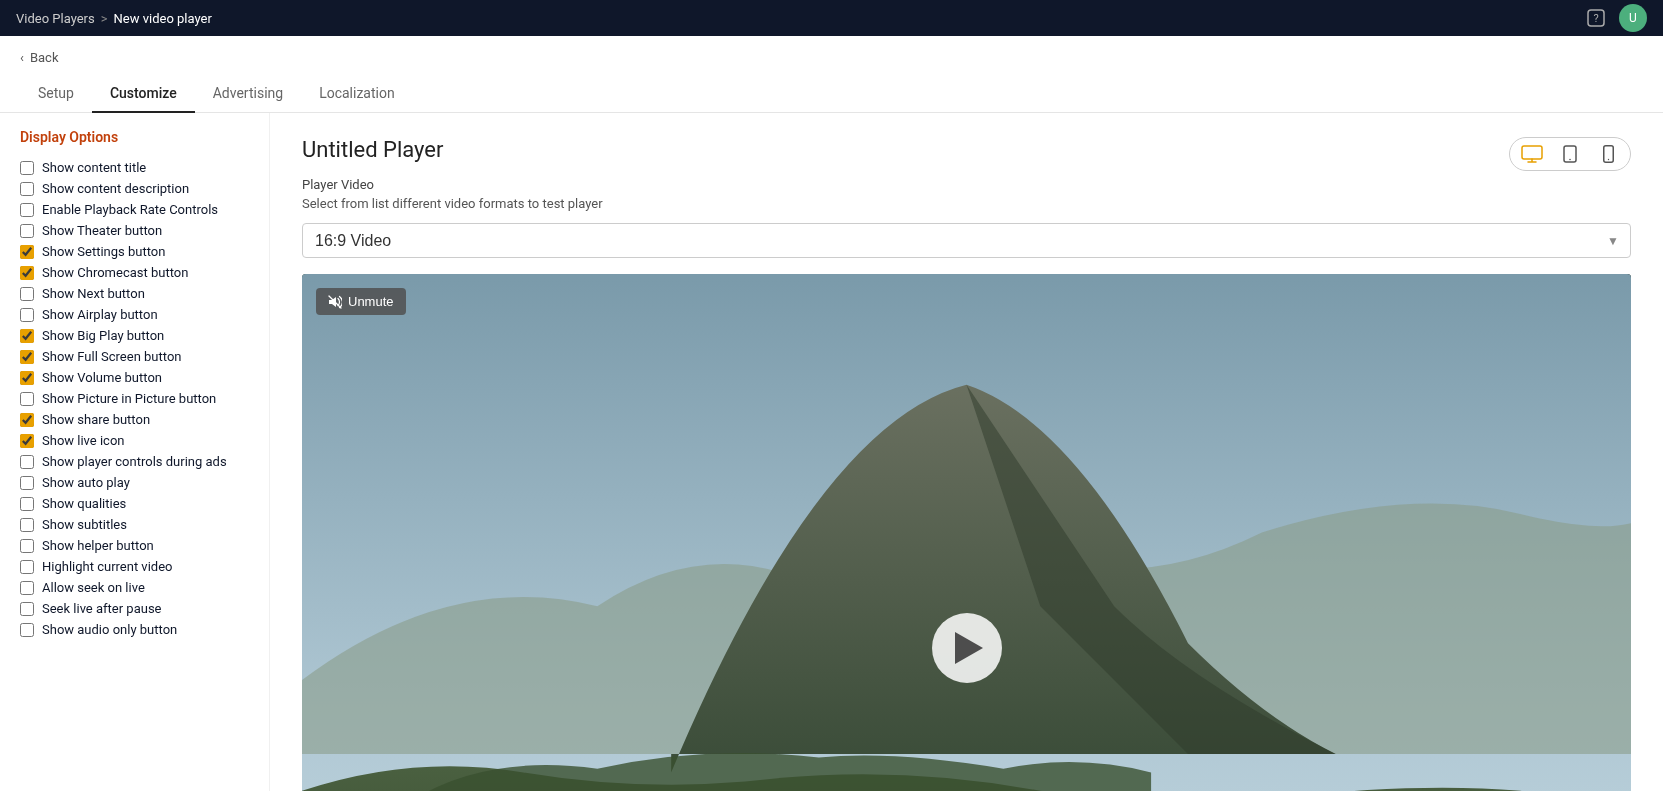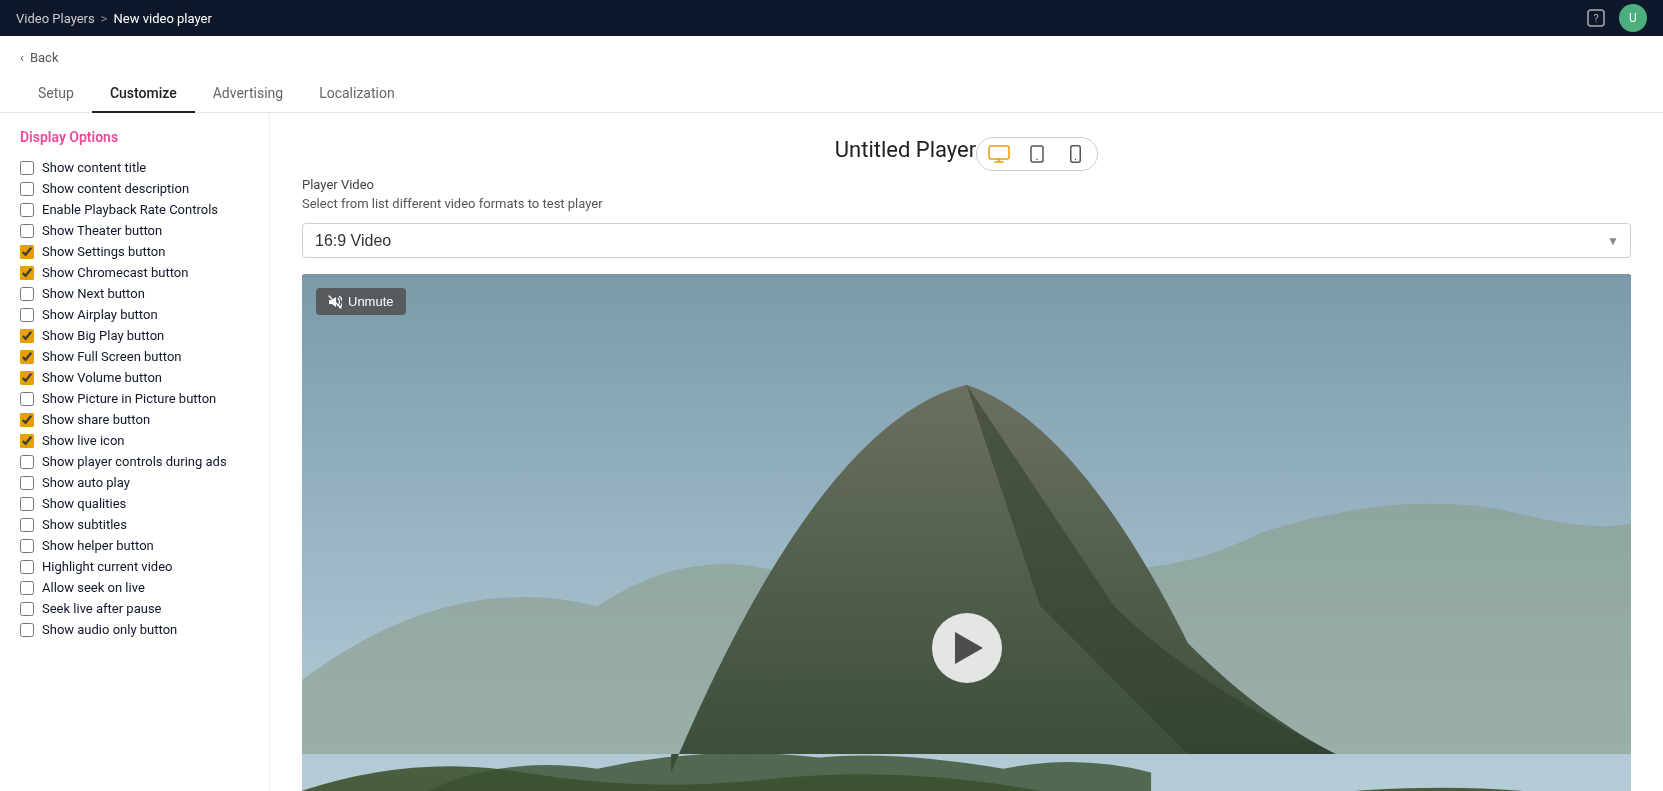--- a/index.html
+++ b/index.html
@@ -30,29 +30,29 @@
     .back-link { display: flex; align-items: center; gap: 6px; font-size: 13px; color: #555; cursor: pointer; margin-bottom: 12px; text-decoration: none; }
     .tabs { display: flex; gap: 0; }
     .tab { padding: 8px 18px 10px 18px; font-size: 14px; color: #666; cursor: pointer; border-bottom: 2px solid transparent; margin-bottom: -1px; }
     .tab.active { color: #222; border-bottom: 2px solid #222; font-weight: 500; }
 
     
     .content-area { display: flex; flex: 1; overflow: hidden; }
 
     
     .left-panel { width: 270px; flex-shrink: 0; padding: 16px 20px; overflow-y: auto; border-right: 1px solid #f0f0f0; }
-    .section-title { font-weight: 600; font-size: 14px; margin-bottom: 12px; color: #ec4899; }
+    .section-title { font-weight: 600; font-size: 14px; margin-bottom: 12px; color: #c2410c; }
 
     .checkbox-row { display: flex; align-items: center; gap: 8px; padding: 3px 0; cursor: pointer; }
     .checkbox-row input[type="checkbox"] { width: 14px; height: 14px; accent-color: #e8a000; cursor: pointer; flex-shrink: 0; }
     .checkbox-label { font-size: 13px; color: #0f172a; user-select: none; }
 
     
     .right-panel { flex: 1; padding: 24px 32px; overflow-y: auto; }
-    .player-header { display: flex; align-items: flex-start; justify-content: center; margin-bottom: 6px; }
+    .player-header { display: flex; align-items: flex-start; justify-content: space-between; margin-bottom: 6px; }
     .player-title { font-size: 22px; font-weight: 400; color: #222; }
     .device-switcher { display: flex; align-items: center; gap: 0; border: 1px solid #ccc; border-radius: 20px; padding: 4px 8px; gap: 10px; }
     .device-btn { display: flex; align-items: center; justify-content: center; width: 28px; height: 24px; cursor: pointer; color: #555; border-radius: 4px; }
     .device-btn.active { color: #e8a000; }
 
     .player-subtitle { font-size: 13px; color: #444; margin-bottom: 4px; }
     .player-desc { font-size: 13px; color: #555; margin-bottom: 12px; }
 
     .video-format-select { position: relative; display: inline-block; width: 100%; }
     .video-format-select select {

